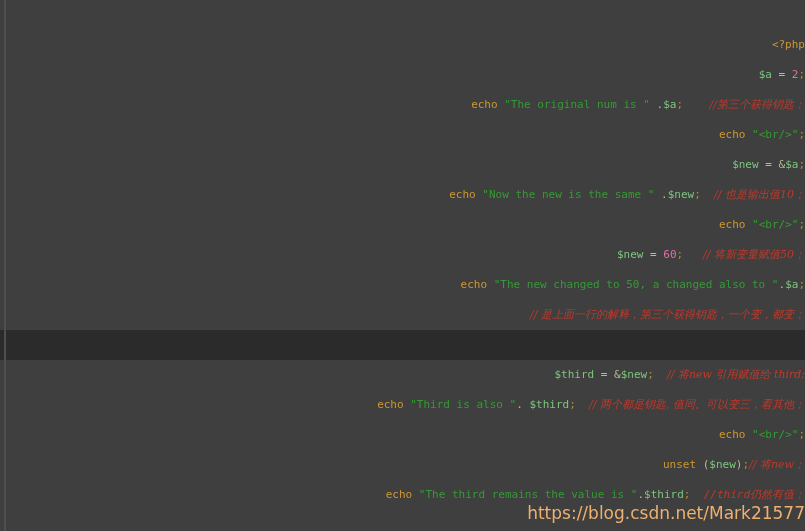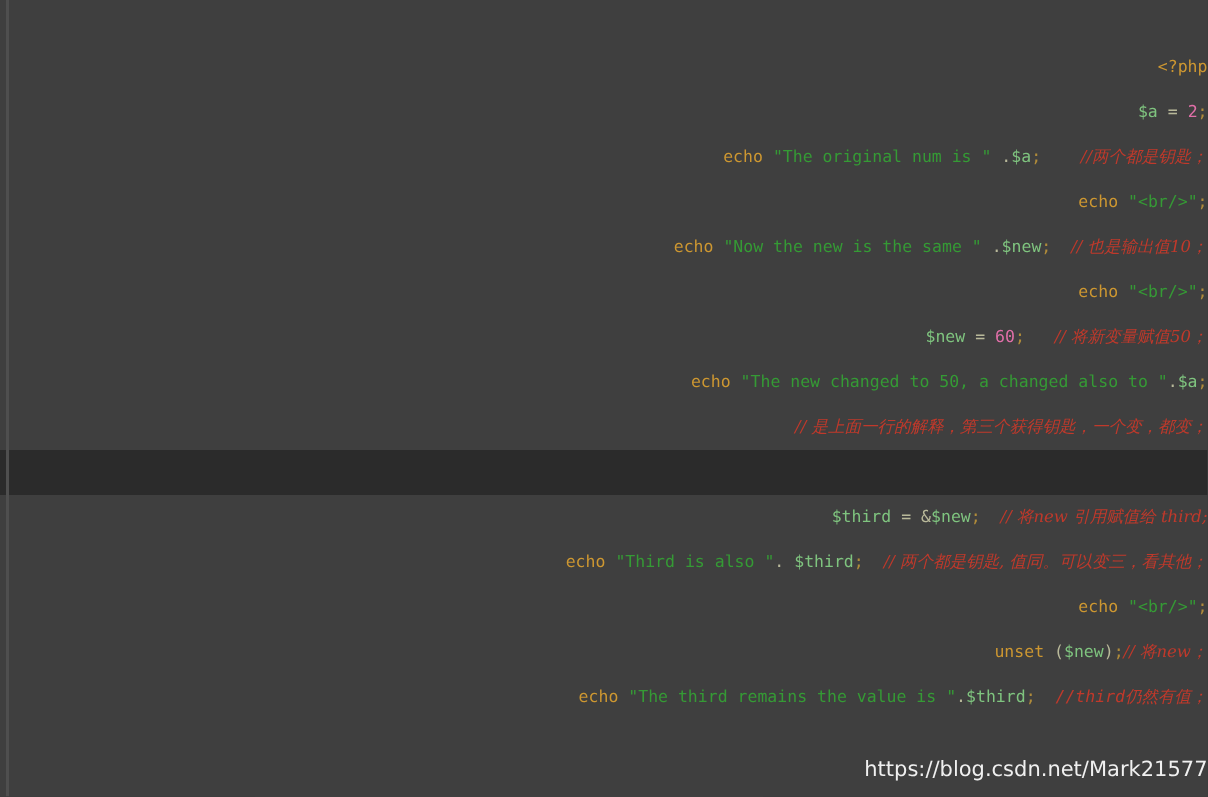--- a/index.html
+++ b/index.html
@@ -72,23 +72,23 @@
     color: #c0392b;
     font-style: italic;
     font-family: "DejaVu Sans Mono", "Liberation Mono", monospace;
   }
 
   #watermark {
     position: absolute;
     right: 0px;
     top: 504px;
     font-family: "DejaVu Sans", "Liberation Sans", sans-serif;
-    font-size: 14px;
+    font-size: 17px;
     line-height: 18px;
-    color: #ffffff;
+    color: #fdba74;
     opacity: 0.92;
     white-space: pre;
     z-index: 5;
   }
 </style>
 </head>
 <body>
 
 <div id="editor">
 
@@ -98,27 +98,30 @@
 
     <div class="line">
       <span class="kw">&lt;?php</span>
     </div>
 
     <div class="line">
       <span class="var">$a</span><span class="op"> = </span><span class="num">2</span><span class="punc">;</span>
     </div>
 
     <div class="line">
-      <span class="kw">echo</span><span class="op"> </span><span class="str">"The original num is "</span><span class="op"> .</span><span class="var">$a</span><span class="punc">;</span><span>    </span><span class="cmt">//两个都是钥匙；</span>
+      <span class="kw">echo</span><span class="op"> </span><span class="str">"The original num is "</span><span class="op"> .</span><span class="var">$a</span><span class="punc">;</span><span>    </span><span class="cmt">//第三个获得钥匙；</span>
     </div>
 
     <div class="line">
       <span class="kw">echo</span><span> </span><span class="str">"&lt;br/&gt;"</span><span class="punc">;</span>
     </div>
 
+    <div class="line">
+      <span class="var">$new</span><span class="op"> = </span><span class="op">&amp;</span><span class="var">$a</span><span class="punc">;</span>
+    </div>
 
     <div class="line">
       <span class="kw">echo</span><span> </span><span class="str">"Now the new is the same "</span><span class="op"> .</span><span class="var">$new</span><span class="punc">;</span><span>  </span><span class="cmt">// 也是输出值10；</span>
     </div>
 
     <div class="line">
       <span class="kw">echo</span><span> </span><span class="str">"&lt;br/&gt;"</span><span class="punc">;</span>
     </div>
 
     <div class="line">

